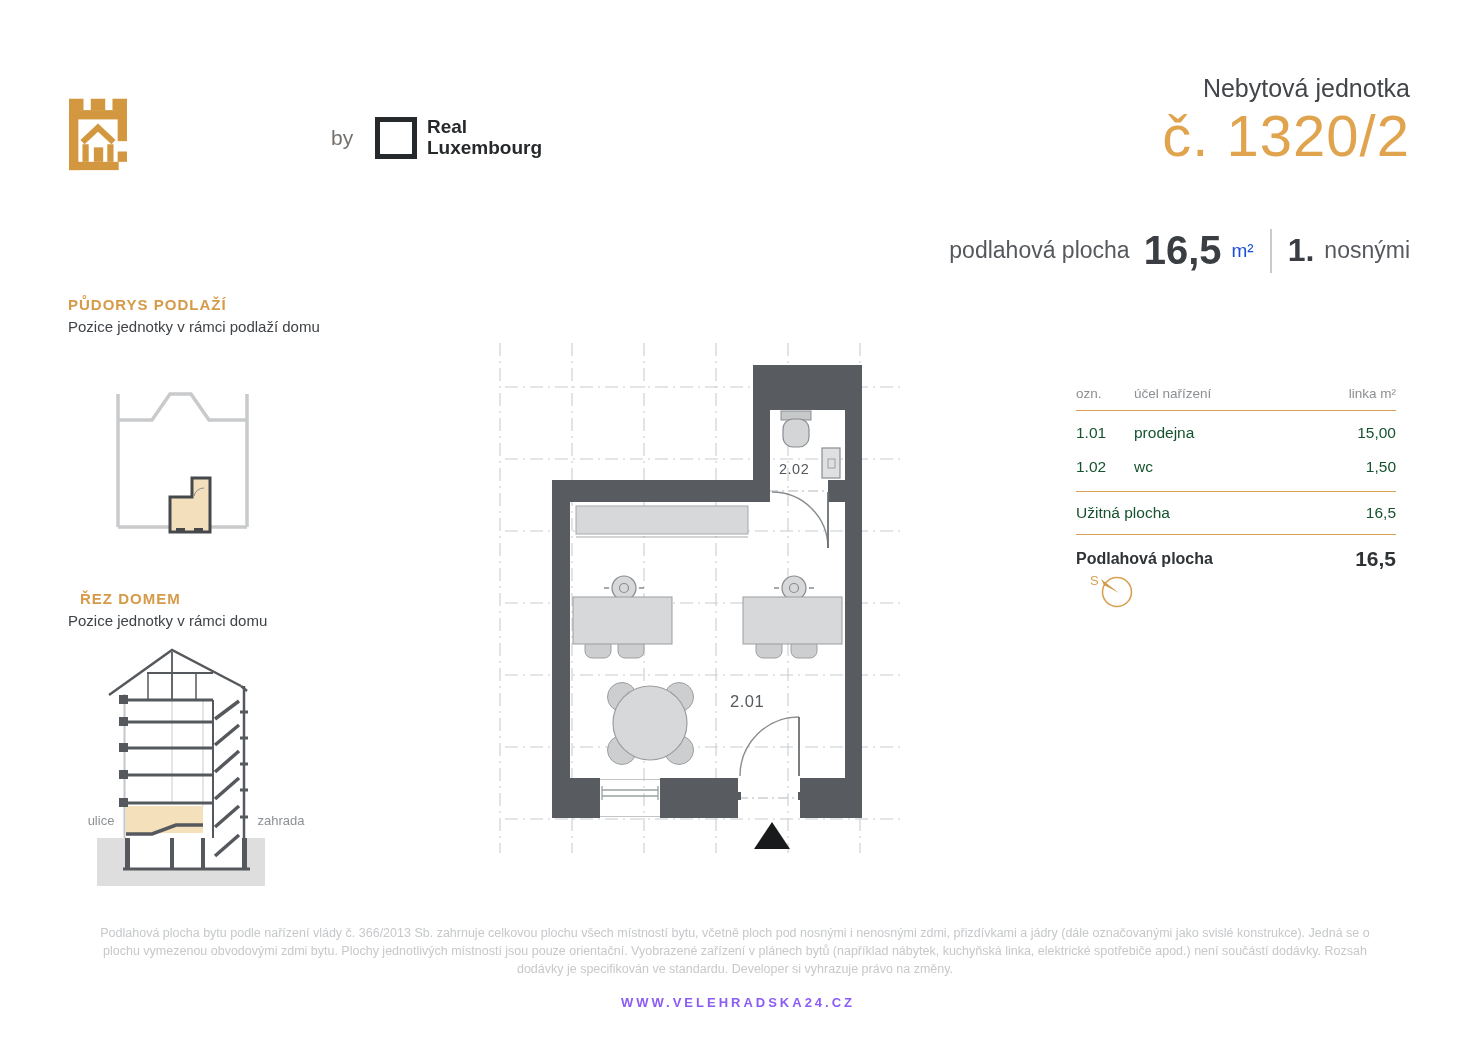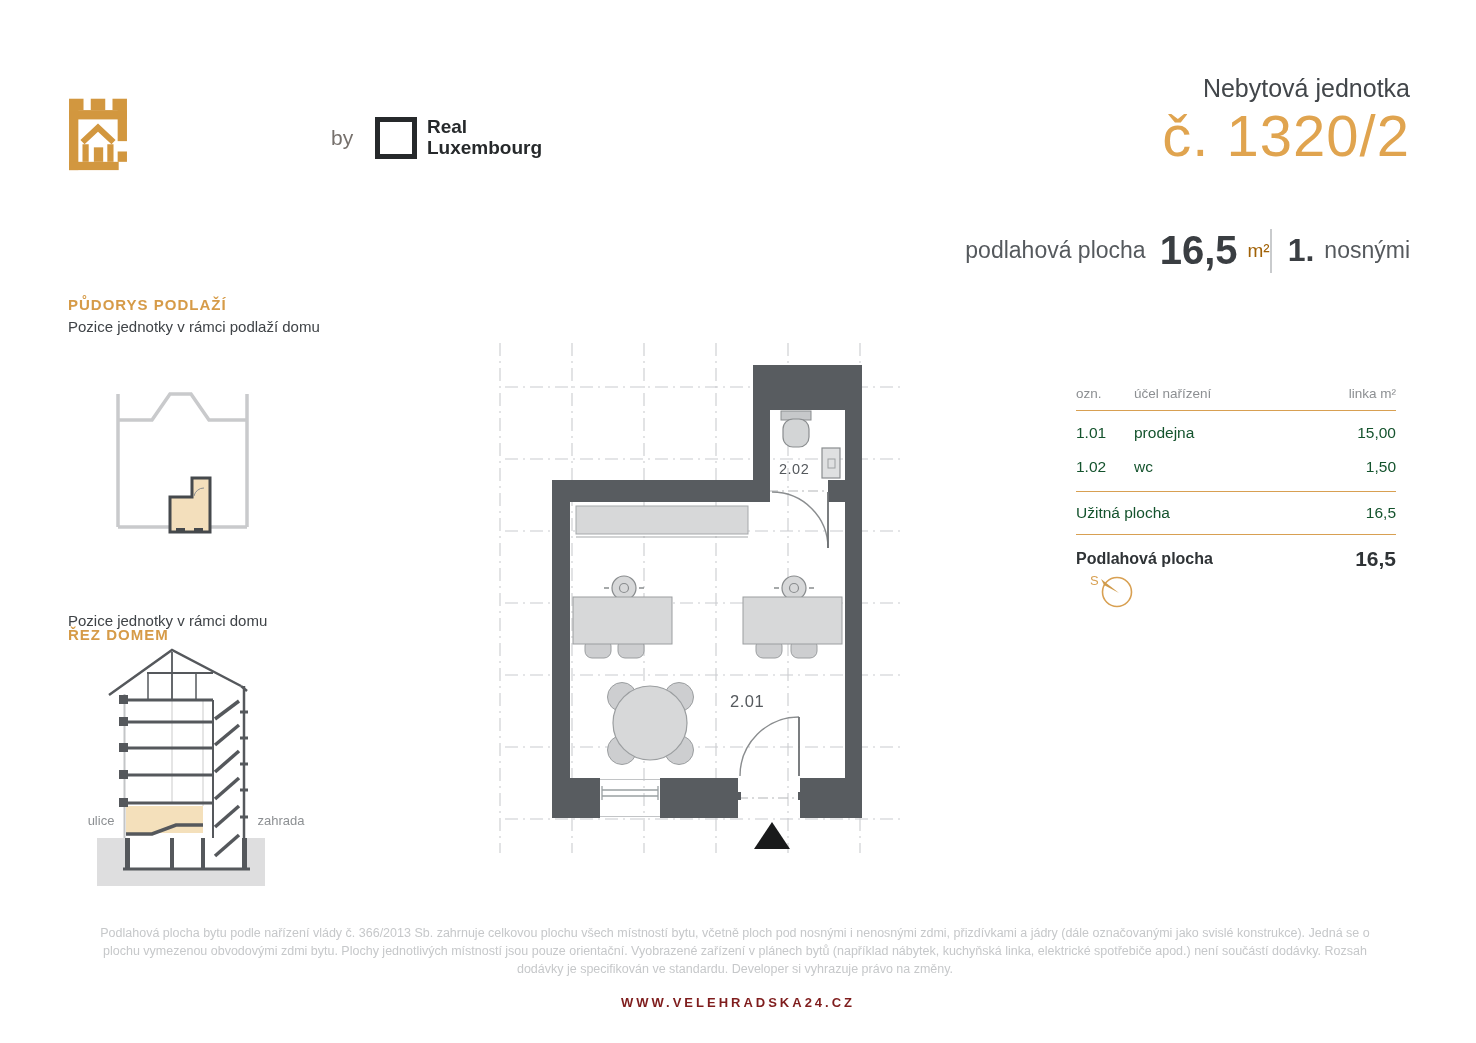--- a/index.html
+++ b/index.html
@@ -13,21 +13,21 @@
   .by-label{left:331px;top:126px;font-size:21px;color:#76706c;}
   .partner-square{left:375px;top:117px;width:32px;height:32px;border:5px solid #26292b;}
   .partner-text{left:427px;top:116px;font-size:19px;line-height:21px;font-weight:bold;color:#26292b;}
 
   .unit-type{right:66px;top:74px;font-size:25px;color:#42464a;text-align:right;}
   .unit-number{right:66px;top:102px;font-size:58px;color:#e0a44f;text-align:right;letter-spacing:1px;}
 
   .area-row{right:66px;top:228px;display:flex;align-items:center;}
   .area-label{font-size:23px;color:#55595d;margin-right:14px;}
   .area-value{font-size:40px;font-weight:bold;color:#3a3e42;margin-right:10px;}
-  .area-unit{font-size:19px;color:#a16207;margin-right:0;}
+  .area-unit{font-size:19px;color:#1d4ed8;margin-right:16px;}
   .area-divider{width:2px;height:44px;background:#c9cbcd;margin-right:16px;}
   .floor-number{font-size:32px;font-weight:bold;color:#3a3e42;margin-right:10px;}
   .floor-label{font-size:23px;color:#55595d;}
 
   
   .side-title{left:68px;font-size:15px;font-weight:bold;color:#d69b48;letter-spacing:1px;}
   .side-sub{left:68px;font-size:15px;color:#3f4347;}
 
   
   .rooms-table{left:1076px;top:386px;width:320px;}
@@ -44,21 +44,21 @@
   .subrow{padding:12px 0;gap:20px;}
   .subrow .td{font-size:15.5px;}
   .totalrow{padding-top:12px;align-items:center;}
   .total-label{font-size:16px;font-weight:bold;color:#2f3336;flex:1;}
   .total-value{font-size:21px;font-weight:bold;color:#2f3336;}
 
   
   .disclaimer{left:84px;right:90px;top:924px;font-size:12.5px;line-height:1.45;
               color:#c6c8ca;text-align:center;}
   .website{left:0;width:100%;top:995px;text-align:center;font-size:13px;font-weight:bold;
-           letter-spacing:3px;color:#7f1d1d;}
+           letter-spacing:3px;color:#8b5cf6;}
 </style>
 </head>
 <body>
 
 <div id="page">
 
   <svg class="abs" style="left:68px;top:97px;width:60px;height:80px;" viewBox="0 0 58 76">
     <g fill="#d2973f">
       <rect x="1" y="12" width="56" height="9"></rect>
       <rect x="1" y="1" width="14" height="11"></rect>
@@ -102,21 +102,21 @@
       <path d="M247,394 V527"></path>
       <path d="M118,527 H247"></path>
       <path d="M118,420 H152 L170,394 H191 L209,420 H247"></path>
     </g>
     <path d="M170,532 V497 H192 V478 H210 V532 Z" fill="#f3dfbc" stroke="#45494c" stroke-width="3"></path>
     <path d="M194,496 A10,10 0 0 1 204,488" fill="none" stroke="#8a8d8f" stroke-width="1"></path>
     <rect x="176" y="528" width="9" height="5" fill="#45494c"></rect>
     <rect x="194" y="528" width="9" height="5" fill="#45494c"></rect>
   </svg>
 
-  <div class="abs side-title" style="top:626px;">ŘEZ DOMEM</div>
+  <div class="abs side-title" style="top:590px;margin-left:12px;">ŘEZ DOMEM</div>
   <div class="abs side-sub" style="top:612px;">Pozice jednotky v rámci domu</div>
 
   <svg class="abs" style="left:84px;top:646px;width:232px;height:250px;" viewBox="84 646 232 250">
 
     <rect x="97" y="838" width="168" height="48" fill="#dededf"></rect>
     <rect x="125" y="838" width="120" height="30" fill="#ffffff"></rect>
 
     <rect x="126" y="806" width="77" height="27" fill="#f4e0bb"></rect>
     <path d="M126,834 L152,834 L176,825 L203,825" fill="none" stroke="#55585c" stroke-width="3.5"></path>
 

